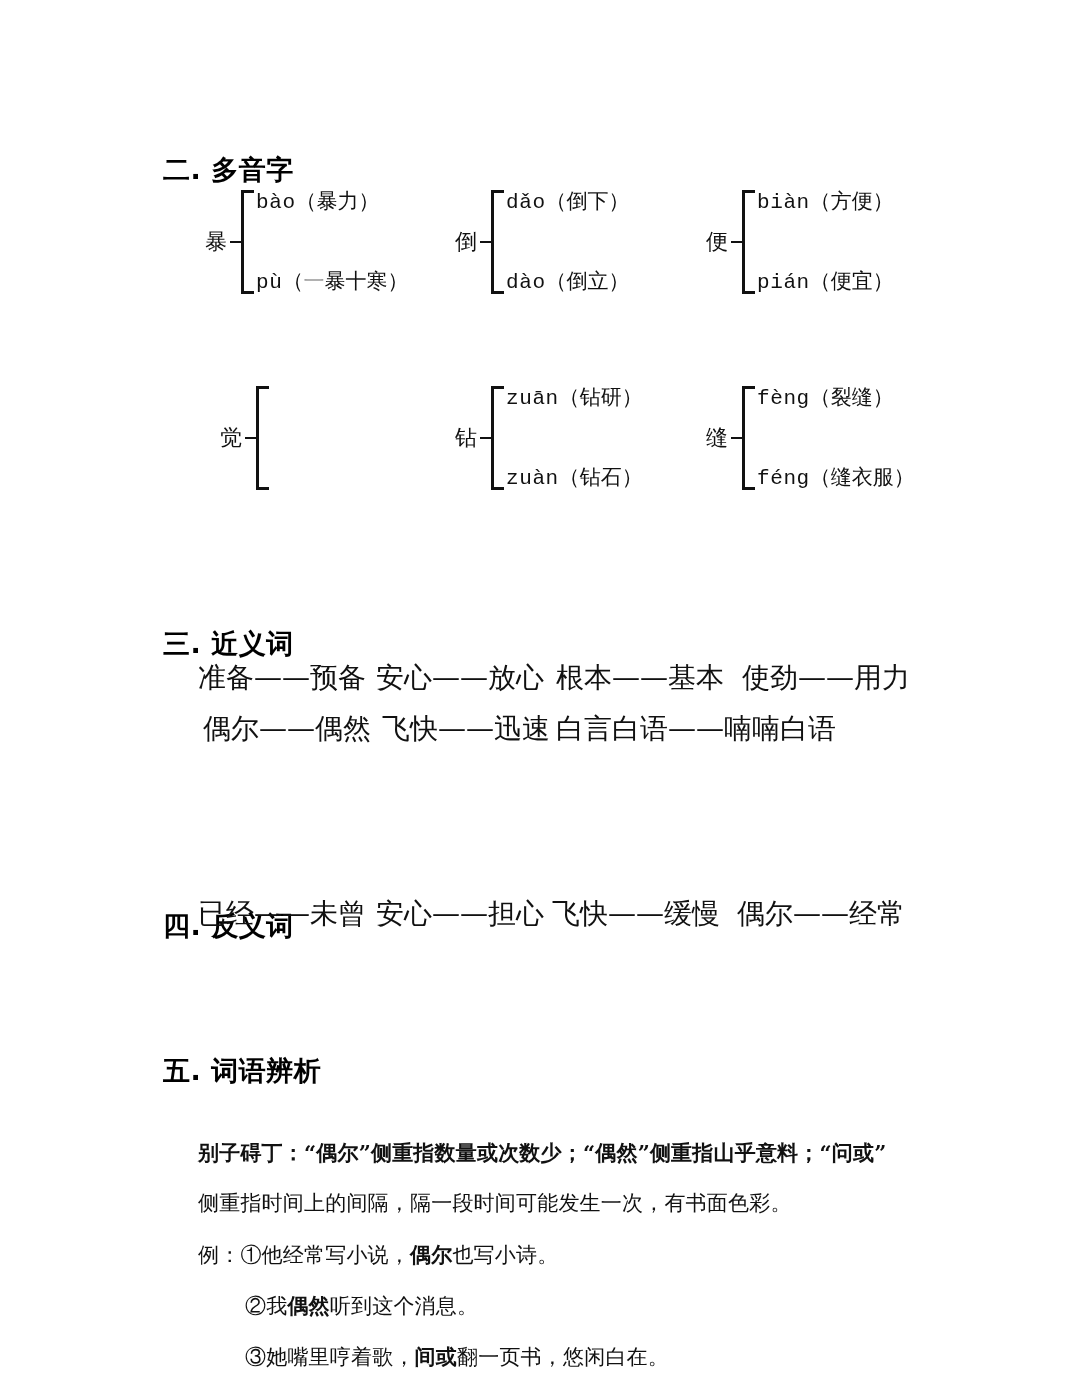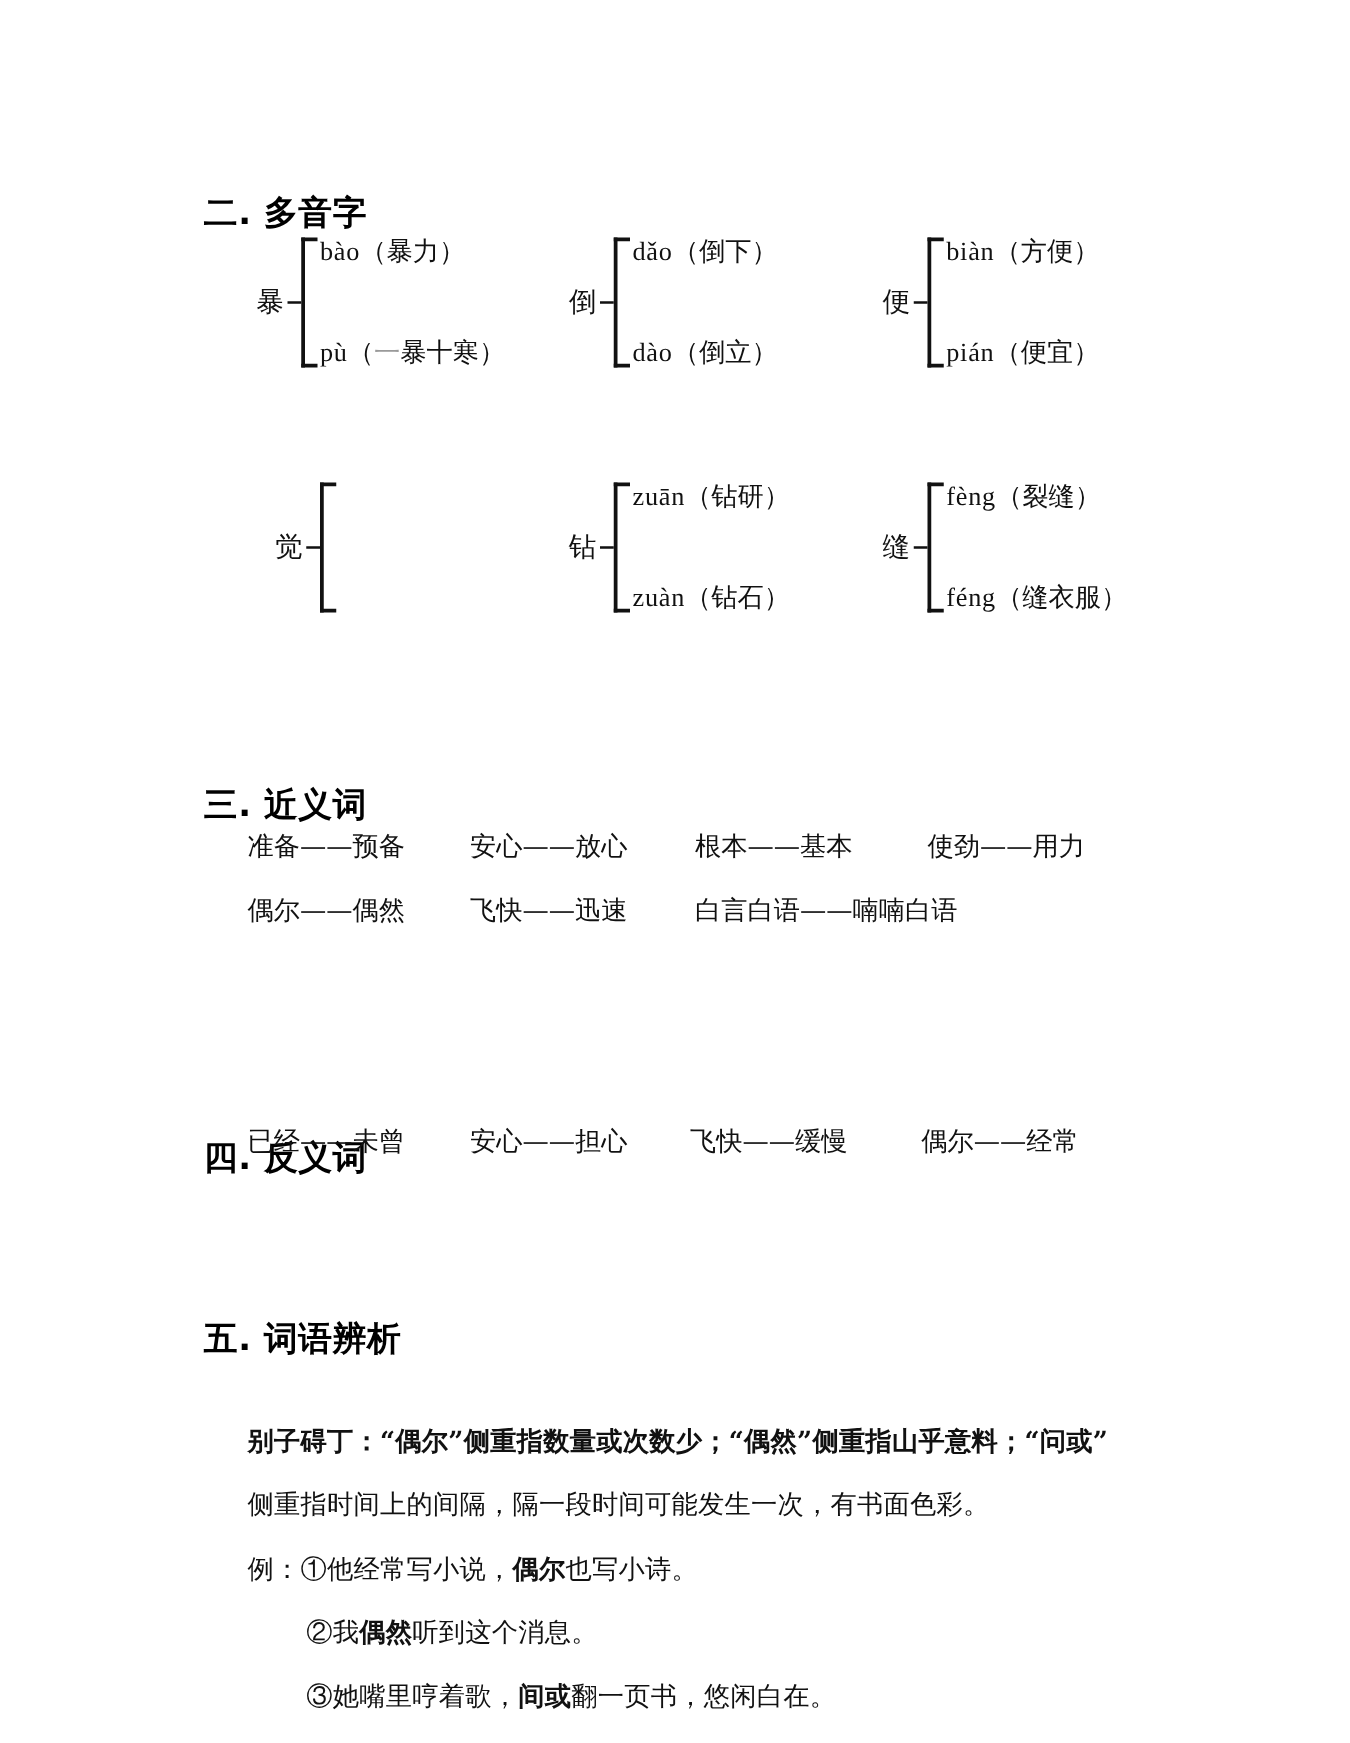--- a/index.html
+++ b/index.html
@@ -87,33 +87,33 @@
     justify-content: space-between;
     padding-left: 1px;
   }
   .poly-item {
     font-size: 21px;
     line-height: 22px;
     white-space: nowrap;
     color: #111;
   }
   .poly-pinyin {
-    font-family: Liberation Serif, serif;
+    font-family: Liberation Mono, monospace;
     letter-spacing: 0.6px;
   }
   .poly-word {
     font-family: Liberation Sans, sans-serif;
   }
   .faded { color: #9a9a9a; }
 
   
   .word-row {
     position: absolute;
     left: 198px;
-    font-size: 21px;
+    font-size: 28px;
     line-height: 21px;
     white-space: nowrap;
     color: #111;
   }
   .word-pair { display: inline-block; }
 
   
   .para-line {
     position: absolute;
     left: 198px;
@@ -226,21 +226,21 @@
       </span>
     </span>
   </div>
 
   <div class="section-heading" style="top:610px;">三. 近义词</div>
 
   <div class="word-row" style="top:667px;">
     <span class="word-pair" style="width:178px;">准备——预备</span><span class="word-pair" style="width:180px;">安心——放心</span><span class="word-pair" style="width:186px;">根本——基本</span><span class="word-pair">使劲——用力</span>
   </div>
 
-  <div class="word-row" style="top:718px;">
+  <div class="word-row" style="top:718px;text-align:center;">
     <span class="word-pair" style="width:178px;">偶尔——偶然</span><span class="word-pair" style="width:180px;">飞快——迅速</span><span class="word-pair">白言白语——喃喃白语</span>
   </div>
 
   <div class="section-heading" style="top:892px;">四. 反义词</div>
 
   <div class="word-row" style="top:903px;">
     <span class="word-pair" style="width:178px;">已经——未曾</span><span class="word-pair" style="width:176px;">安心——担心</span><span class="word-pair" style="width:185px;">飞快——缓慢</span><span class="word-pair">偶尔——经常</span>
   </div>
 
   <div class="section-heading" style="top:1037px;">五. 词语辨析</div>

